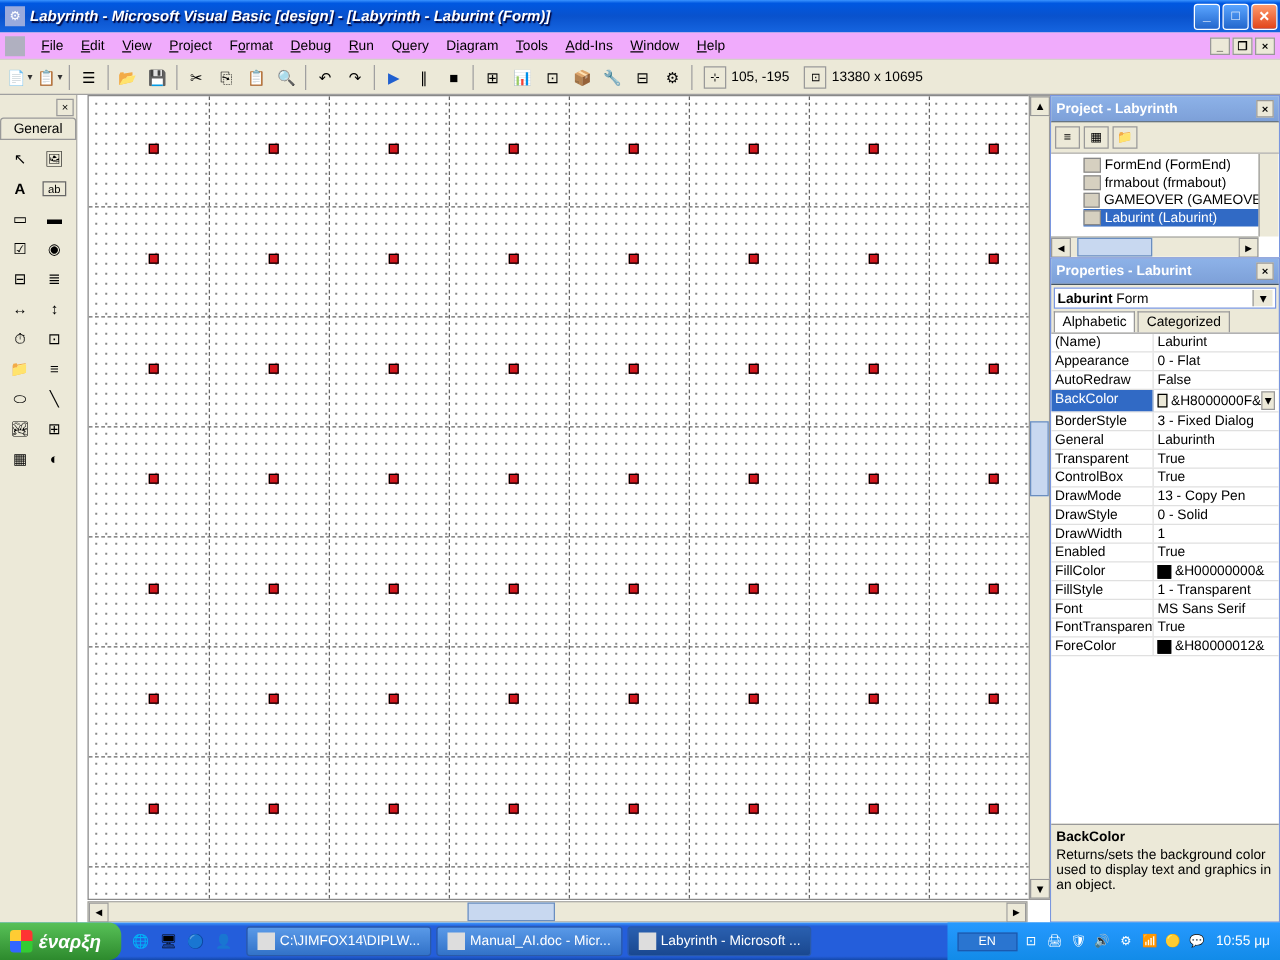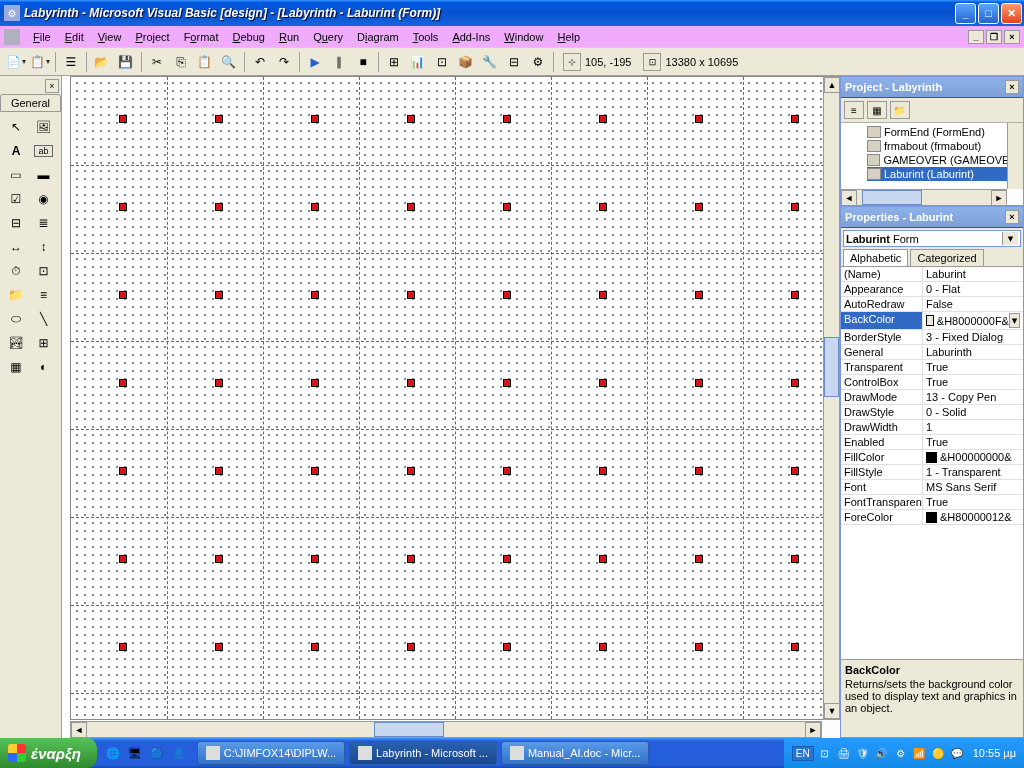--- a/index.html
+++ b/index.html
@@ -88,21 +88,21 @@
 .taskbar { position:absolute; left:0; right:0; bottom:0; height:30px; background:linear-gradient(to bottom,#3e9bff 0%,#245edb 10%,#245edb 90%,#1448aa 100%); display:flex; align-items:center;}
 .startbtn { height:30px; padding:0 16px 0 8px; background:linear-gradient(#58c158,#2d8a2d); color:#fff; font-weight:bold; font-style:italic; font-size:15px; display:flex; align-items:center; border-radius:0 10px 10px 0;}
 .startbtn .logo { width:18px; height:18px; margin-right:5px; background:conic-gradient(#f33 0 25%,#3c3 25% 50%,#36f 50% 75%,#fc3 75% 100%); border-radius:3px;}
 .ql { display:flex; padding:0 6px; gap:2px;}
 .ql .q { width:20px; height:22px; display:flex;align-items:center;justify-content:center;}
 .taskbtn { height:24px; margin:0 2px; padding:0 8px; background:linear-gradient(#5a9ae8,#3272c8); border:1px solid #2a5aa8; color:#fff; display:flex; align-items:center; border-radius:3px; max-width:170px; overflow:hidden; white-space:nowrap;}
 .taskbtn.active { background:linear-gradient(#2a60b0,#1a4890);}
 .taskbtn .ticon { width:14px; height:14px; margin-right:4px; background:#ddd;}
 .tray { margin-left:auto; height:30px; background:linear-gradient(to bottom,#2699ff 0%,#128be8 100%); display:flex; align-items:center; padding:0 8px; gap:3px; color:#fff;}
 .tray .ti { width:16px; height:16px; display:flex;align-items:center;justify-content:center; font-size:10px;}
-.lang { background:#2a75d0; padding:1px 3px; border:1px solid #1a5ab0; font-size:10px;}
+.lang { background:#2a75d0; padding:1px 16px; border:1px solid #1a5ab0; font-size:10px;}
 </style>
 </head>
 <body>
 
 <div class="titlebar">
   <div class="app-icon">⚙</div>
   <div class="title-text">Labyrinth - Microsoft Visual Basic [design] - [Labyrinth - Laburint (Form)]</div>
   <div class="winbtns">
     <div class="winbtn min">_</div>
     <div class="winbtn max">□</div>
@@ -477,27 +477,27 @@
     <div class="q">🌐</div>
     <div class="q">🖥</div>
     <div class="q">🔵</div>
     <div class="q">👤</div>
   </div>
   <div id="taskbar-btns" style="display:flex">
       <div class="taskbtn">
         <span class="ticon"></span>
         <span>C:\JIMFOX14\DIPLW...</span>
       </div>
+      <div class="taskbtn">
+        <span class="ticon"></span>
+        <span>Manual_AI.doc - Micr...</span>
+      </div>
       <div class="taskbtn active">
         <span class="ticon"></span>
         <span>Labyrinth - Microsoft ...</span>
-      </div>
-      <div class="taskbtn">
-        <span class="ticon"></span>
-        <span>Manual_AI.doc - Micr...</span>
       </div>
     </div>
   <div class="tray">
     <span class="lang">EN</span>
     <div class="ti">⊡</div>
     <div class="ti">🖨</div>
     <div class="ti">🛡</div>
     <div class="ti">🔊</div>
     <div class="ti">⚙</div>
     <div class="ti">📶</div>

